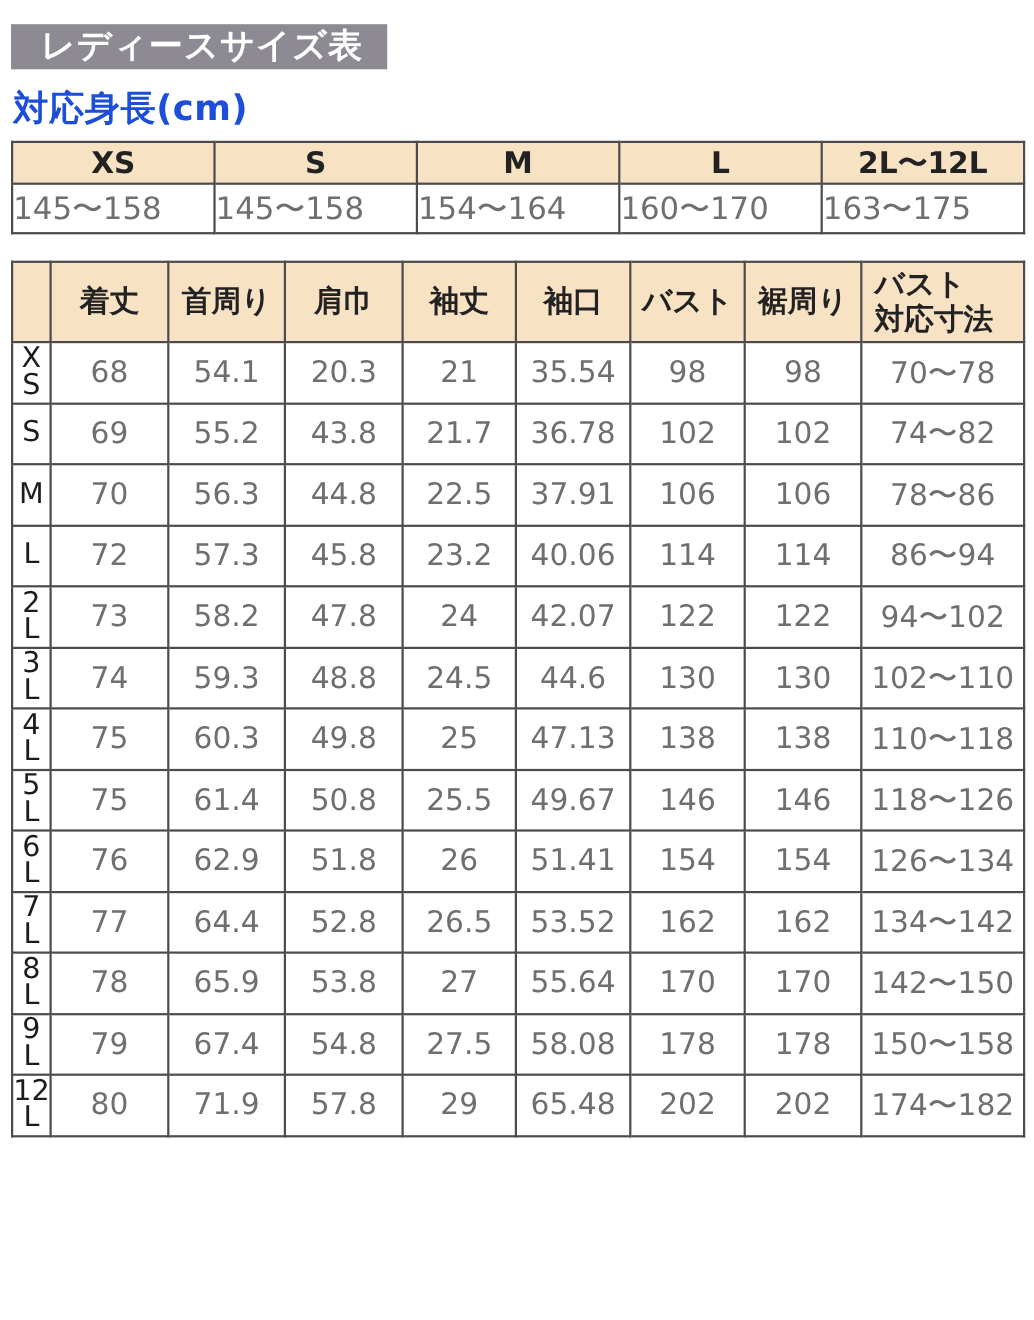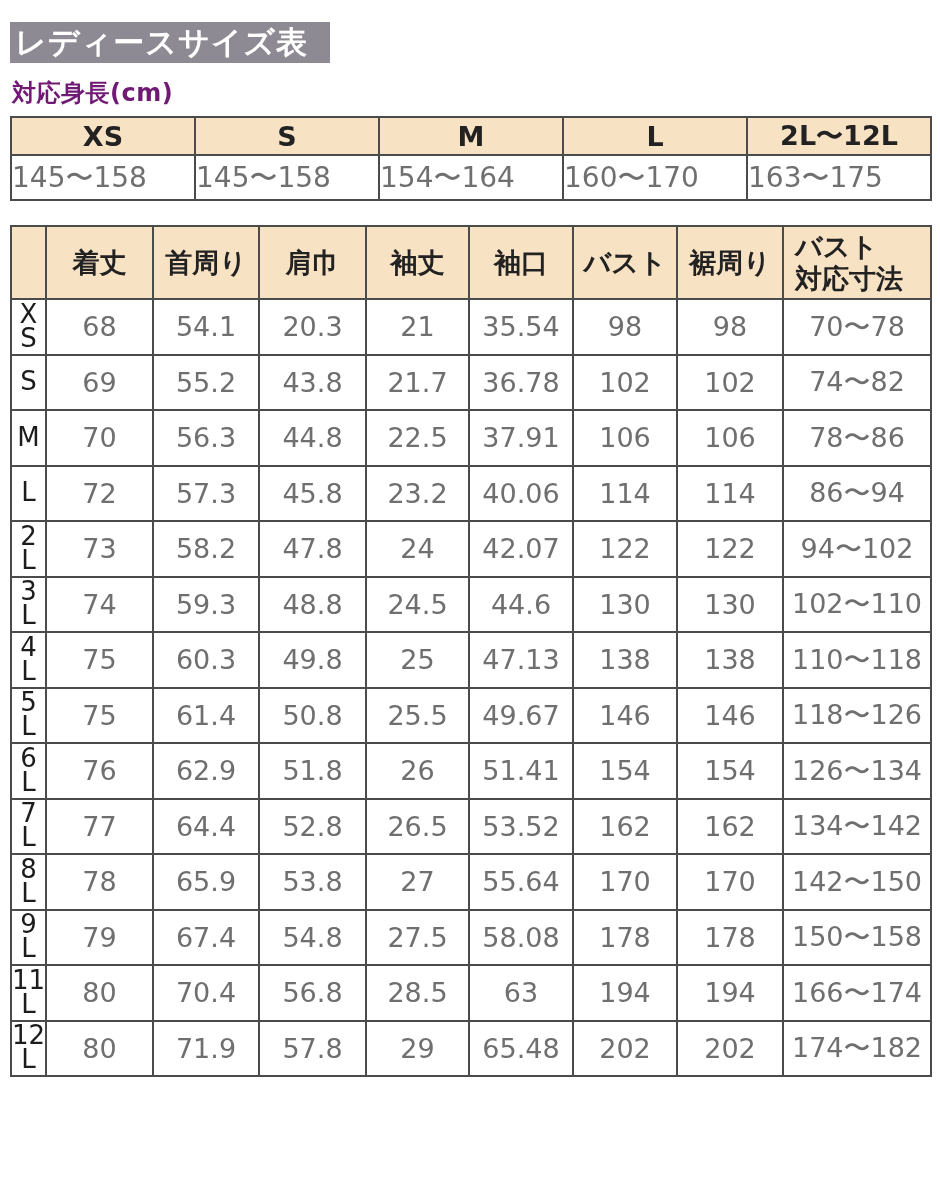--- a/index.html
+++ b/index.html
@@ -19,27 +19,27 @@
     padding: 22px 10px 0 10px;
   }
   .title-bar {
     display: inline-block;
     background: #8d8a94;
     color: #ffffff;
     font-size: 31px;
     font-weight: bold;
     line-height: 40px;
     height: 41px;
-    padding: 0 22px 0 5px;
+    padding: 0 22px 0 27px;
     letter-spacing: 1px;
   }
   .section-label {
-    font-size: 24px;
+    font-size: 32px;
     font-weight: bold;
-    color: #701a75;
+    color: #1d4ed8;
     margin: 14px 0 7px 2px;
     letter-spacing: 0.5px;
   }
   table {
     border-collapse: collapse;
     table-layout: fixed;
     width: 920px;
   }
   table, th, td {
     border: 2.5px solid #4b4b4b;
@@ -300,32 +300,20 @@
           <td>79</td>
           <td>67.4</td>
           <td>54.8</td>
           <td>27.5</td>
           <td>58.08</td>
           <td>178</td>
           <td>178</td>
           <td>150〜158</td>
         </tr>
         <tr>
-          <th class="row-label">11
-L</th>
-          <td>80</td>
-          <td>70.4</td>
-          <td>56.8</td>
-          <td>28.5</td>
-          <td>63</td>
-          <td>194</td>
-          <td>194</td>
-          <td>166〜174</td>
-        </tr>
-        <tr>
           <th class="row-label">12
 L</th>
           <td>80</td>
           <td>71.9</td>
           <td>57.8</td>
           <td>29</td>
           <td>65.48</td>
           <td>202</td>
           <td>202</td>
           <td>174〜182</td>

